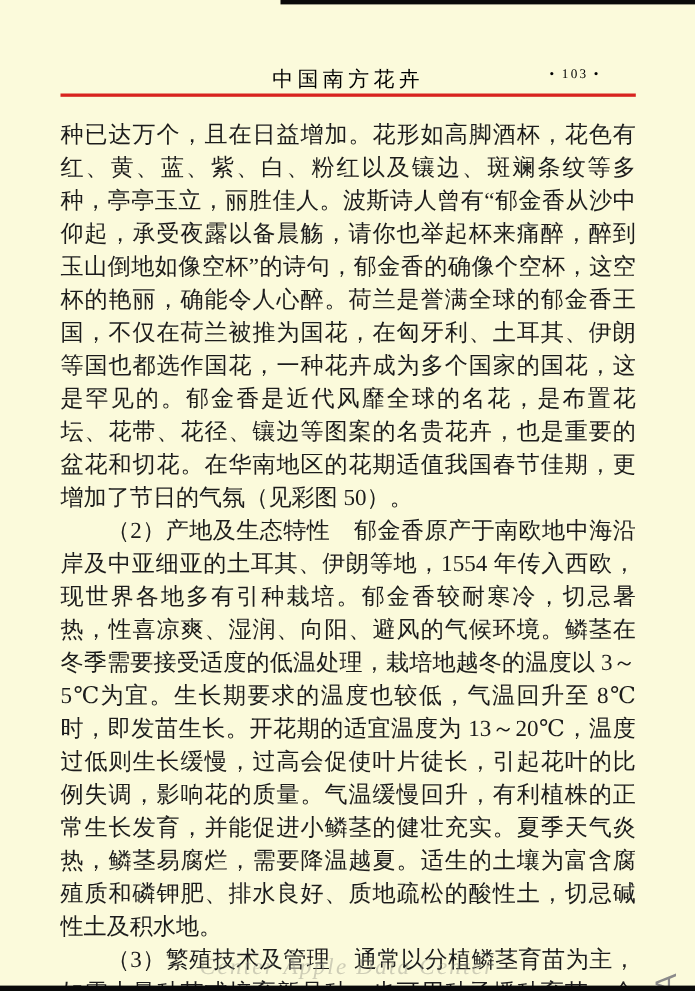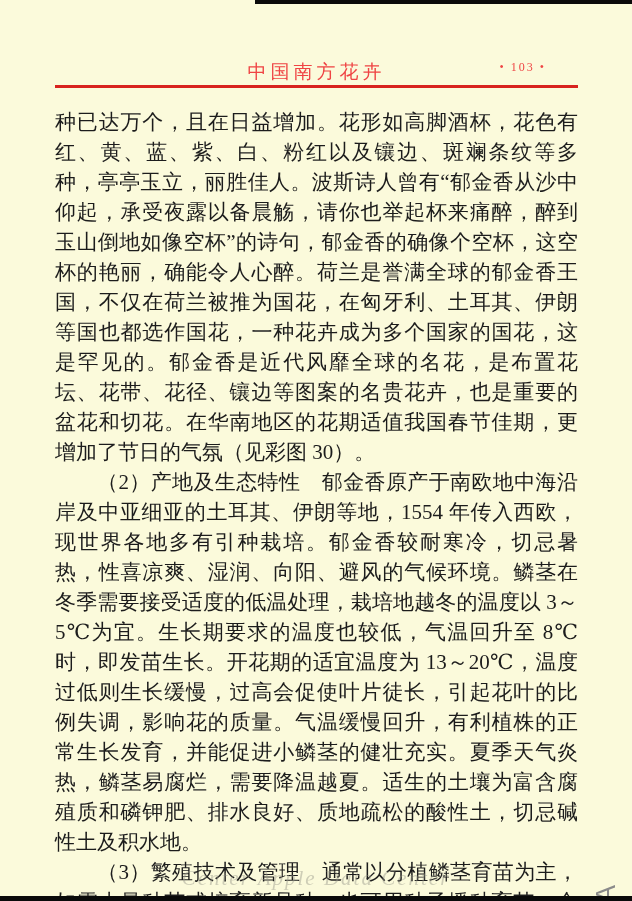--- a/index.html
+++ b/index.html
@@ -29,21 +29,21 @@
     left: 0;
     right: 0;
     height: 5px;
   }
   .header {
     position: absolute;
     top: 59px;
     left: 55px;
     width: 523px;
     height: 26px;
-    color: #ef4444;
+    color: #000000;
   }
   .header .title {
     position: absolute;
     left: 0;
     right: 0;
     text-align: center;
     font-size: 19px;
     letter-spacing: 4px;
     white-space: nowrap;
   }
@@ -112,21 +112,21 @@
 <div class="scan-bar top"></div>
 
 <div class="header">
   <div class="title">中国南方花卉</div>
   <div class="page-number">• 103 •</div>
 </div>
 
 <div class="red-rule"></div>
 
 <div class="body-text">
-  <p>种已达万个，且在日益增加。花形如高脚酒杯，花色有红、黄、蓝、紫、白、粉红以及镶边、斑斓条纹等多种，亭亭玉立，丽胜佳人。波斯诗人曾有“郁金香从沙中仰起，承受夜露以备晨觞，请你也举起杯来痛醉，醉到玉山倒地如像空杯”的诗句，郁金香的确像个空杯，这空杯的艳丽，确能令人心醉。荷兰是誉满全球的郁金香王国，不仅在荷兰被推为国花，在匈牙利、土耳其、伊朗等国也都选作国花，一种花卉成为多个国家的国花，这是罕见的。郁金香是近代风靡全球的名花，是布置花坛、花带、花径、镶边等图案的名贵花卉，也是重要的盆花和切花。在华南地区的花期适值我国春节佳期，更增加了节日的气氛（见彩图 30）。</p>
+  <p>种已达万个，且在日益增加。花形如高脚酒杯，花色有红、黄、蓝、紫、白、粉红以及镶边、斑斓条纹等多种，亭亭玉立，丽胜佳人。波斯诗人曾有“郁金香从沙中仰起，承受夜露以备晨觞，请你也举起杯来痛醉，醉到玉山倒地如像空杯”的诗句，郁金香的确像个空杯，这空杯的艳丽，确能令人心醉。荷兰是誉满全球的郁金香王国，不仅在荷兰被推为国花，在匈牙利、土耳其、伊朗等国也都选作国花，一种花卉成为多个国家的国花，这是罕见的。郁金香是近代风靡全球的名花，是布置花坛、花带、花径、镶边等图案的名贵花卉，也是重要的盆花和切花。在华南地区的花期适值我国春节佳期，更增加了节日的气氛（见彩图 50）。</p>
   <p class="indent">（2）产地及生态特性　郁金香原产于南欧地中海沿岸及中亚细亚的土耳其、伊朗等地，1554 年传入西欧，现世界各地多有引种栽培。郁金香较耐寒冷，切忌暑热，性喜凉爽、湿润、向阳、避风的气候环境。鳞茎在冬季需要接受适度的低温处理，栽培地越冬的温度以 3～5℃为宜。生长期要求的温度也较低，气温回升至 8℃时，即发苗生长。开花期的适宜温度为 13～20℃，温度过低则生长缓慢，过高会促使叶片徒长，引起花叶的比例失调，影响花的质量。气温缓慢回升，有利植株的正常生长发育，并能促进小鳞茎的健壮充实。夏季天气炎热，鳞茎易腐烂，需要降温越夏。适生的土壤为富含腐殖质和磷钾肥、排水良好、质地疏松的酸性土，切忌碱性土及积水地。</p>
   <p class="indent">（3）繁殖技术及管理　通常以分植鳞茎育苗为主，如需大量种苗或培育新品种，也可用种子播种育苗。合规格的鳞</p>
 </div>
 
 <div class="watermark">Center Apple Data Center</div>
 
 <div class="side-label">MSHUA</div>
 
 <div class="scan-bar bottom"></div>
 

